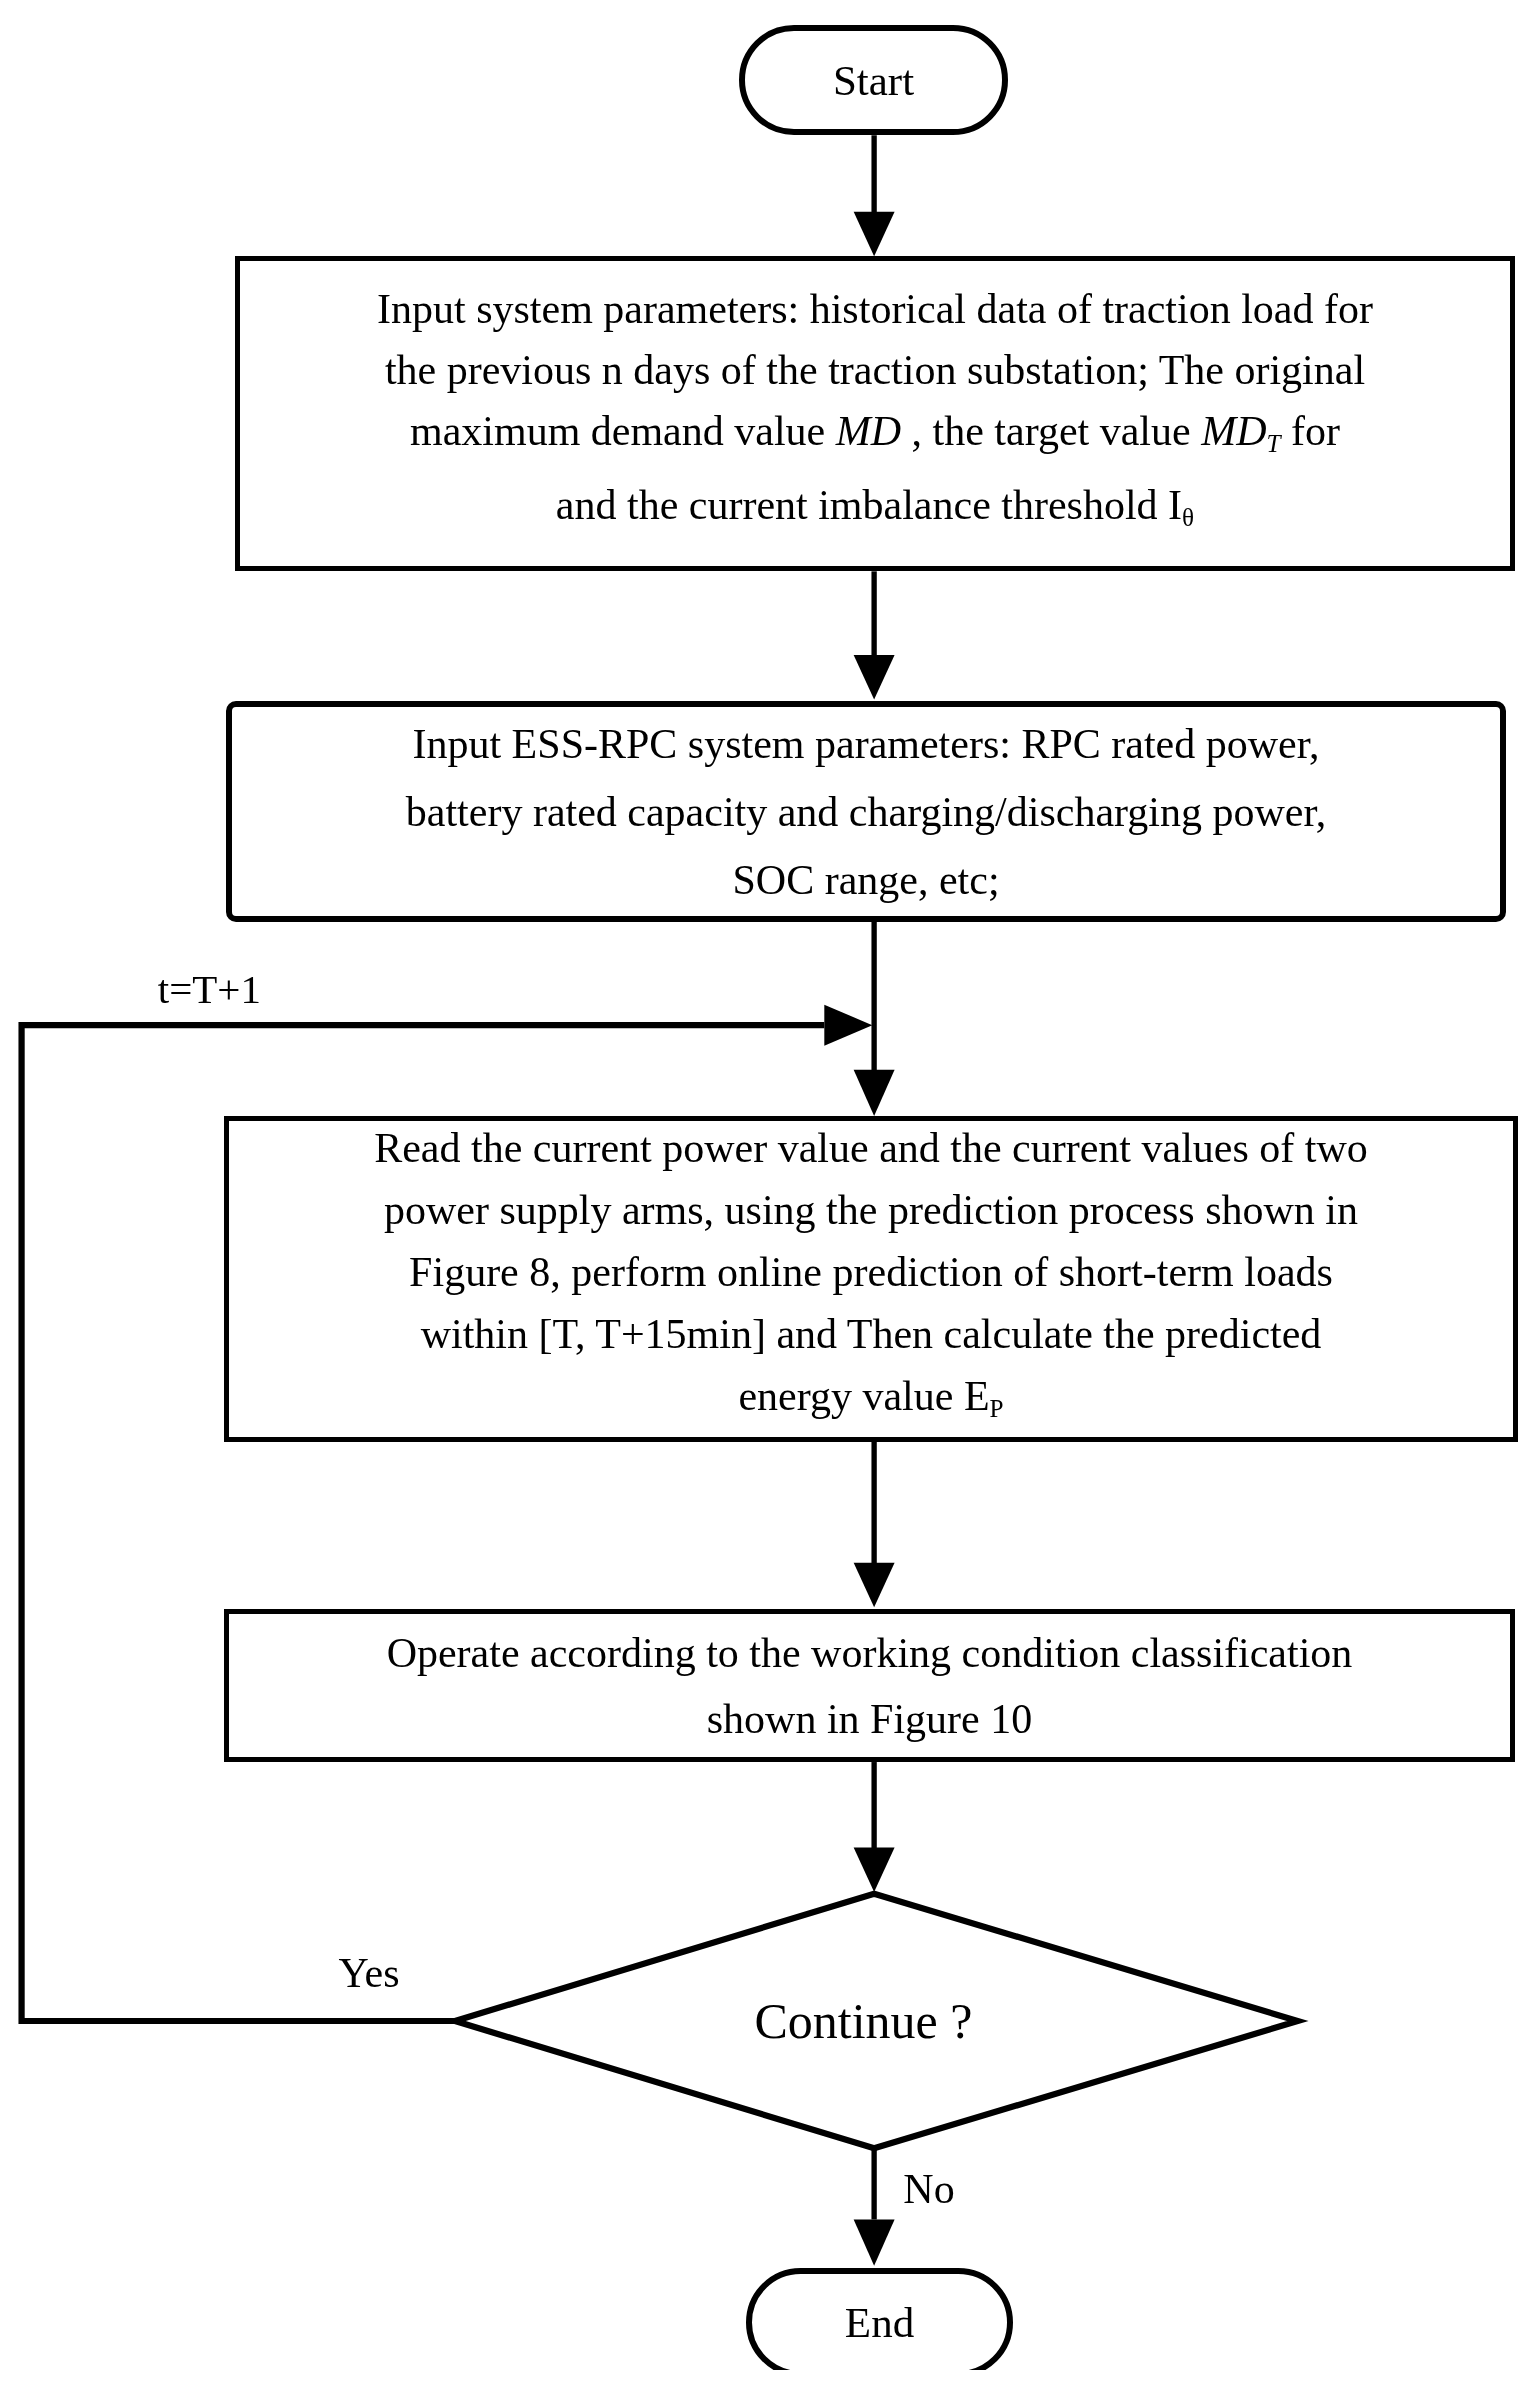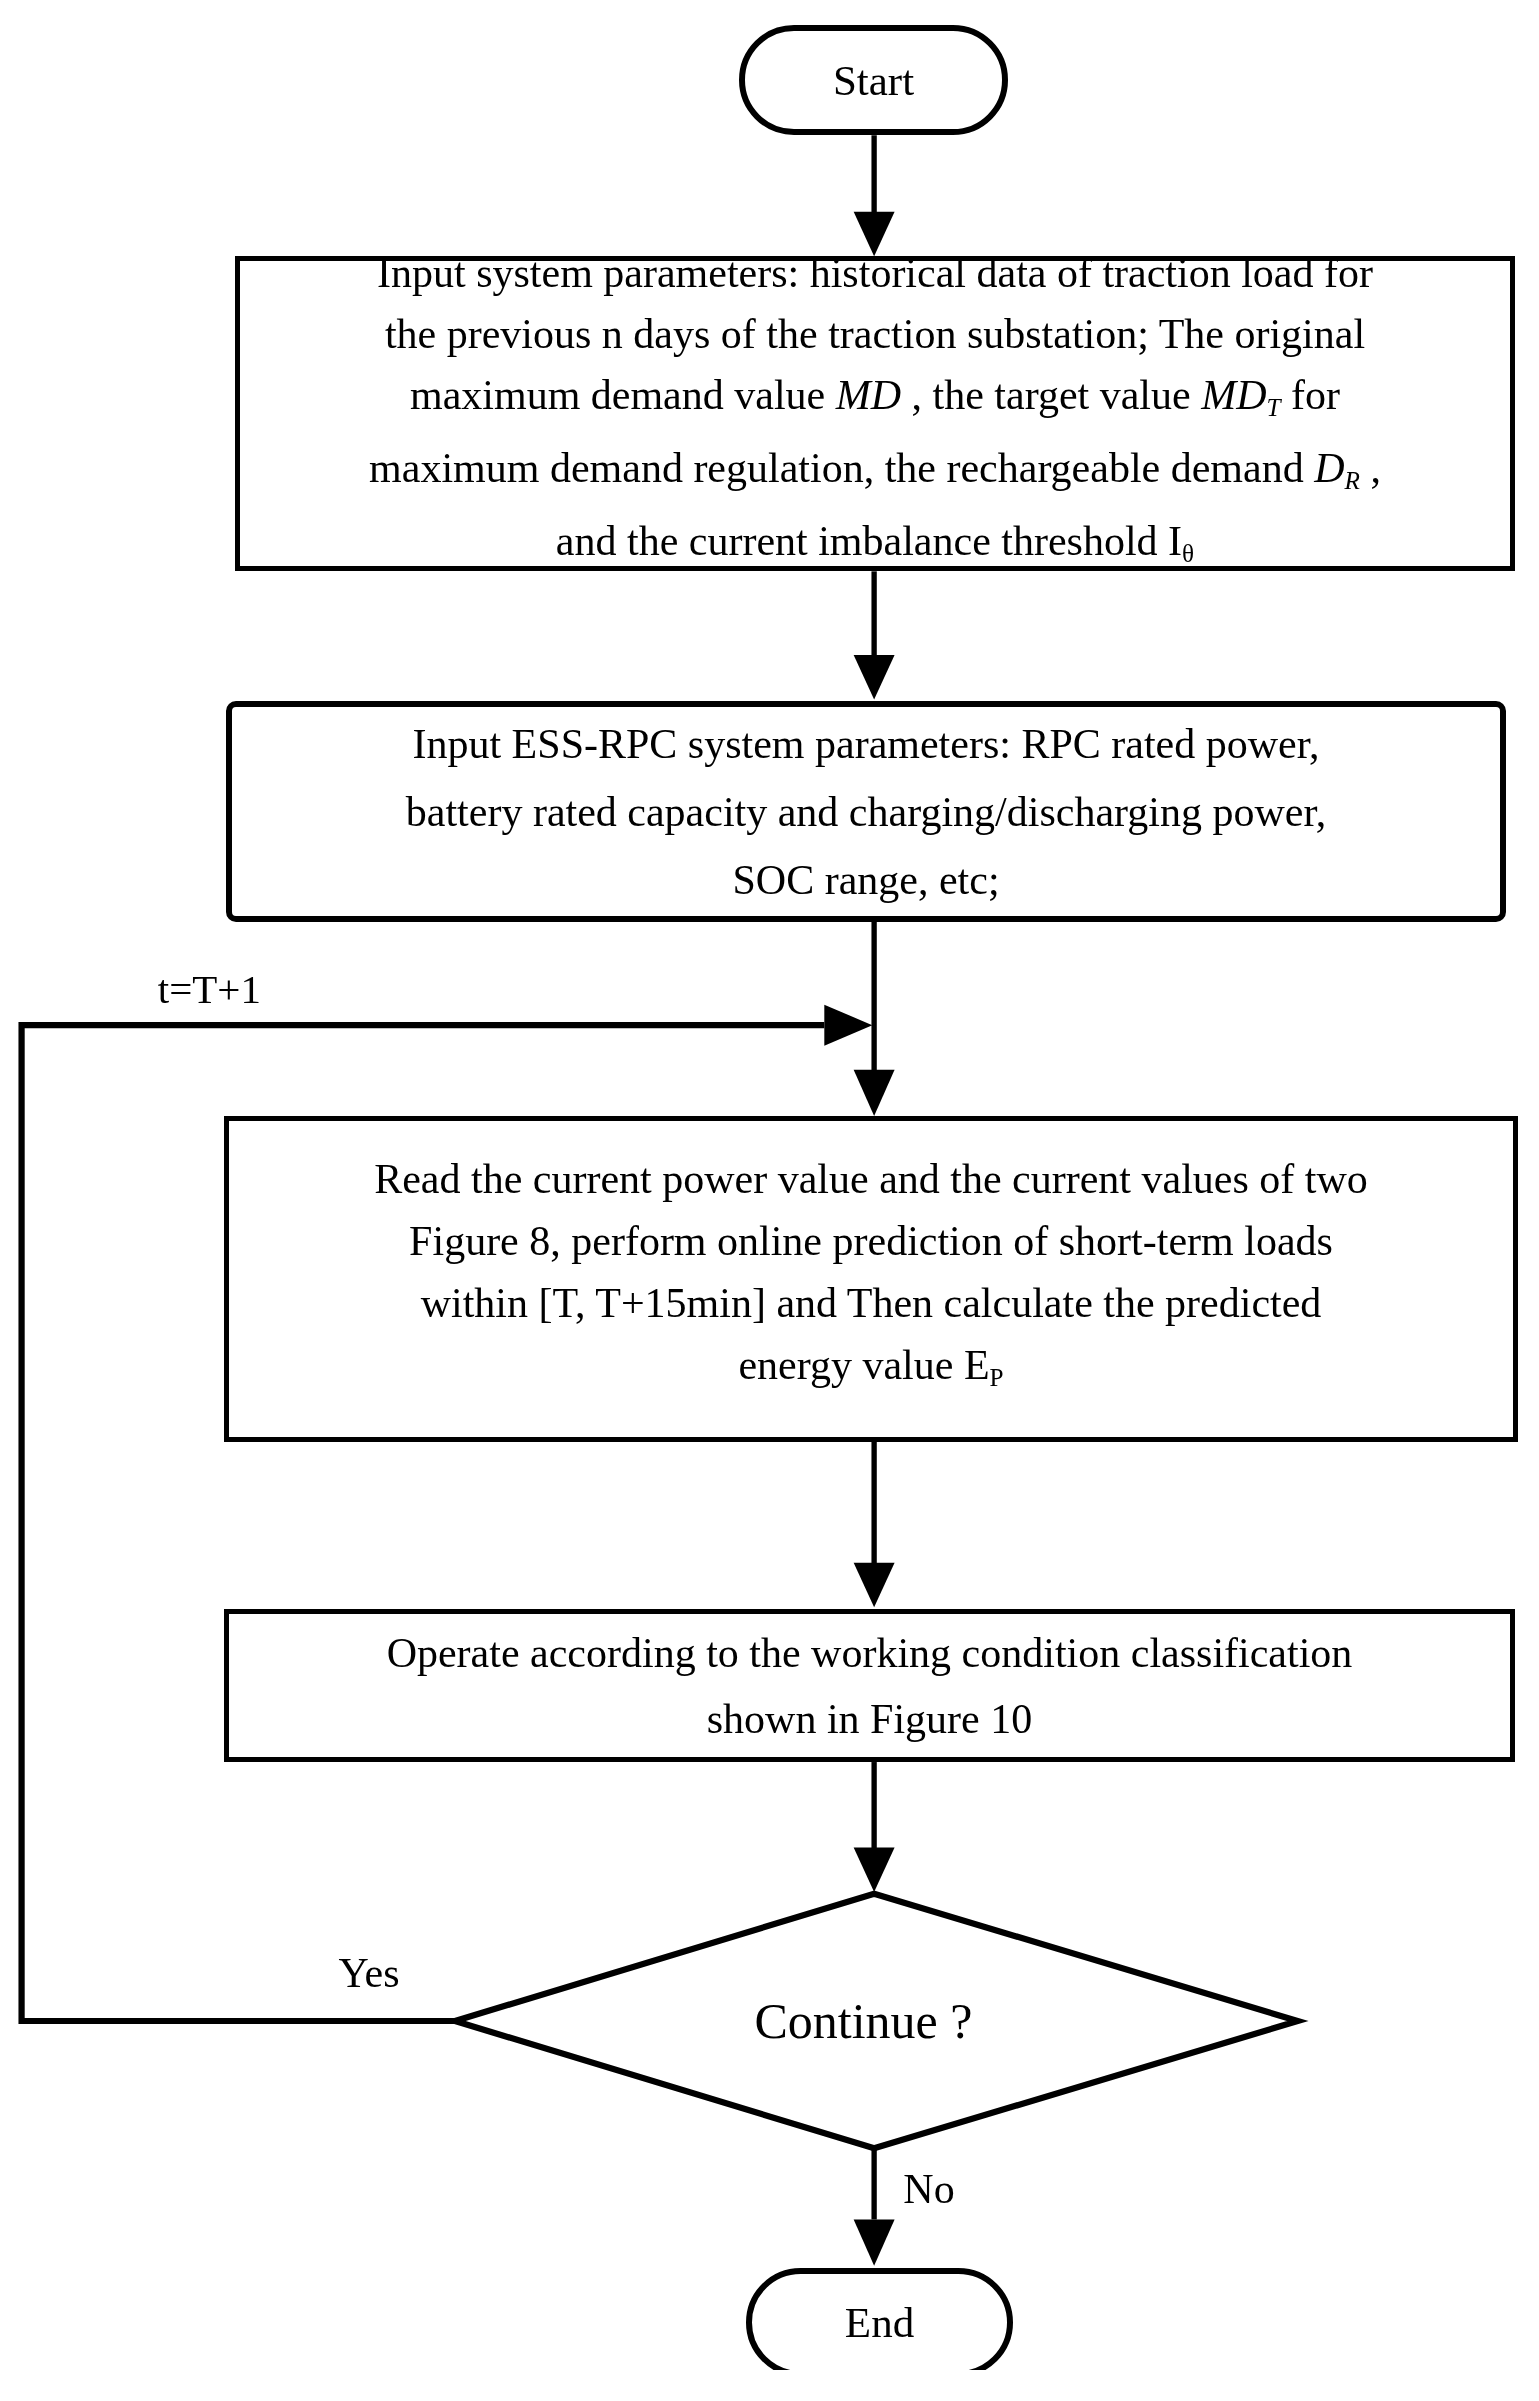--- a/index.html
+++ b/index.html
@@ -71,34 +71,34 @@
   </svg>
 
   <div class="node term" id="start">
     <span>Start</span>
   </div>
 
   <div class="node proc" id="box1">
     <div class="bl"><span>Input system parameters: historical data of traction load for</span></div>
     <div class="bl"><span>the previous n days of the traction substation; The original</span></div>
     <div class="bl"><span>maximum demand value </span><span class="it">MD</span><span> , the target value </span><span class="it">MD</span><span class="it sub">T</span><span>  for</span></div>
-    <div class="bl"><span>maximum demand regulation, the rechargeable demand </span><span class="it">D</span><span class="it sub">R</span><span> ,</span></div>
     <div class="bl"><span>and the current imbalance threshold I</span><span class="sub">θ</span></div>
   </div>
 
   <div class="node proc" id="box2">
     <div class="bl"><span>Input ESS-RPC system parameters: RPC rated power,</span></div>
     <div class="bl"><span>battery rated capacity and charging/discharging power,</span></div>
     <div class="bl"><span>SOC range, etc;</span></div>
   </div>
 
   <div class="lbl" id="lbl-loop">t=T+1</div>
 
   <div class="node proc" id="box3">
     <div class="bl"><span>Read the current power value and the current values of two</span></div>
+    <div class="bl"><span>power supply arms, using the prediction process shown in</span></div>
     <div class="bl"><span>Figure 8, perform online prediction of short-term loads</span></div>
     <div class="bl"><span>within [T, T+15min] and Then calculate the predicted</span></div>
     <div class="bl"><span>energy value E</span><span class="sub">P</span></div>
   </div>
 
   <div class="node proc" id="box4">
     <div class="bl"><span>Operate according to the working condition classification</span></div>
     <div class="bl"><span>shown in Figure 10</span></div>
   </div>
 

